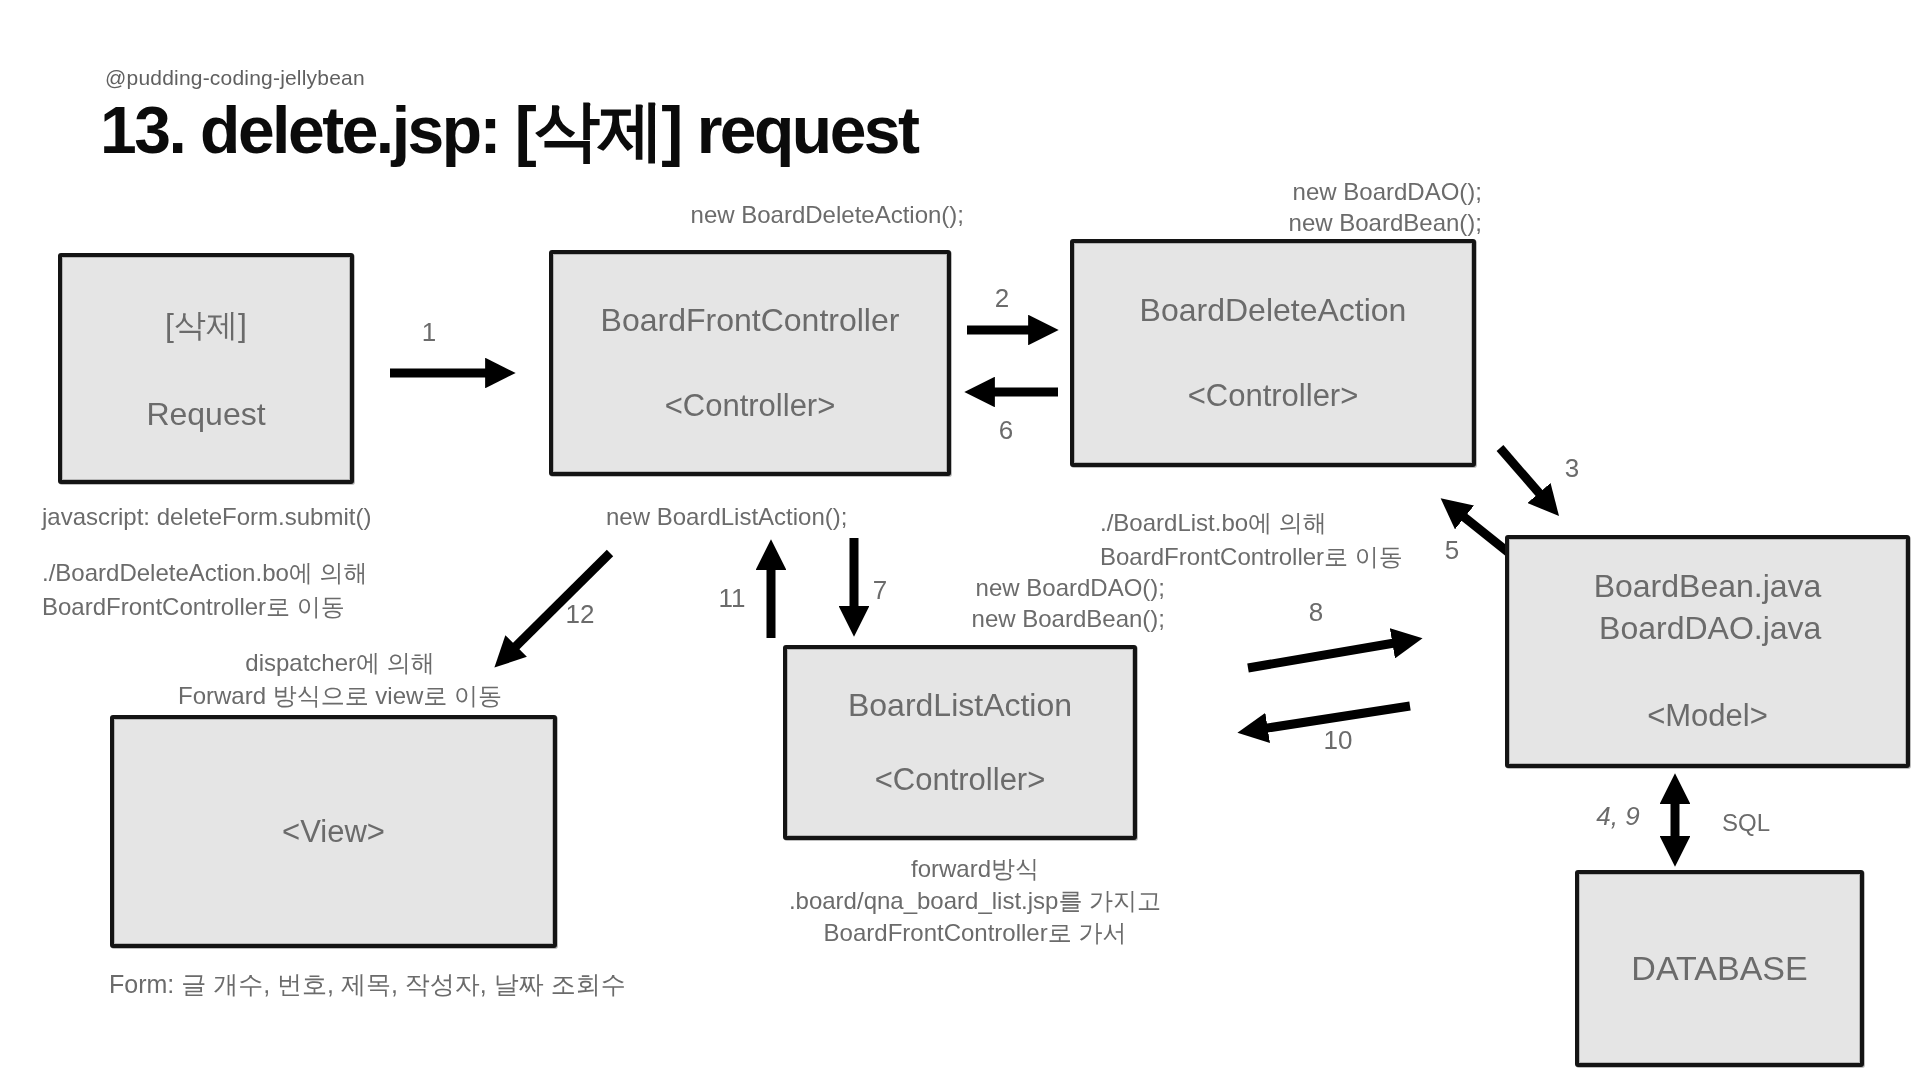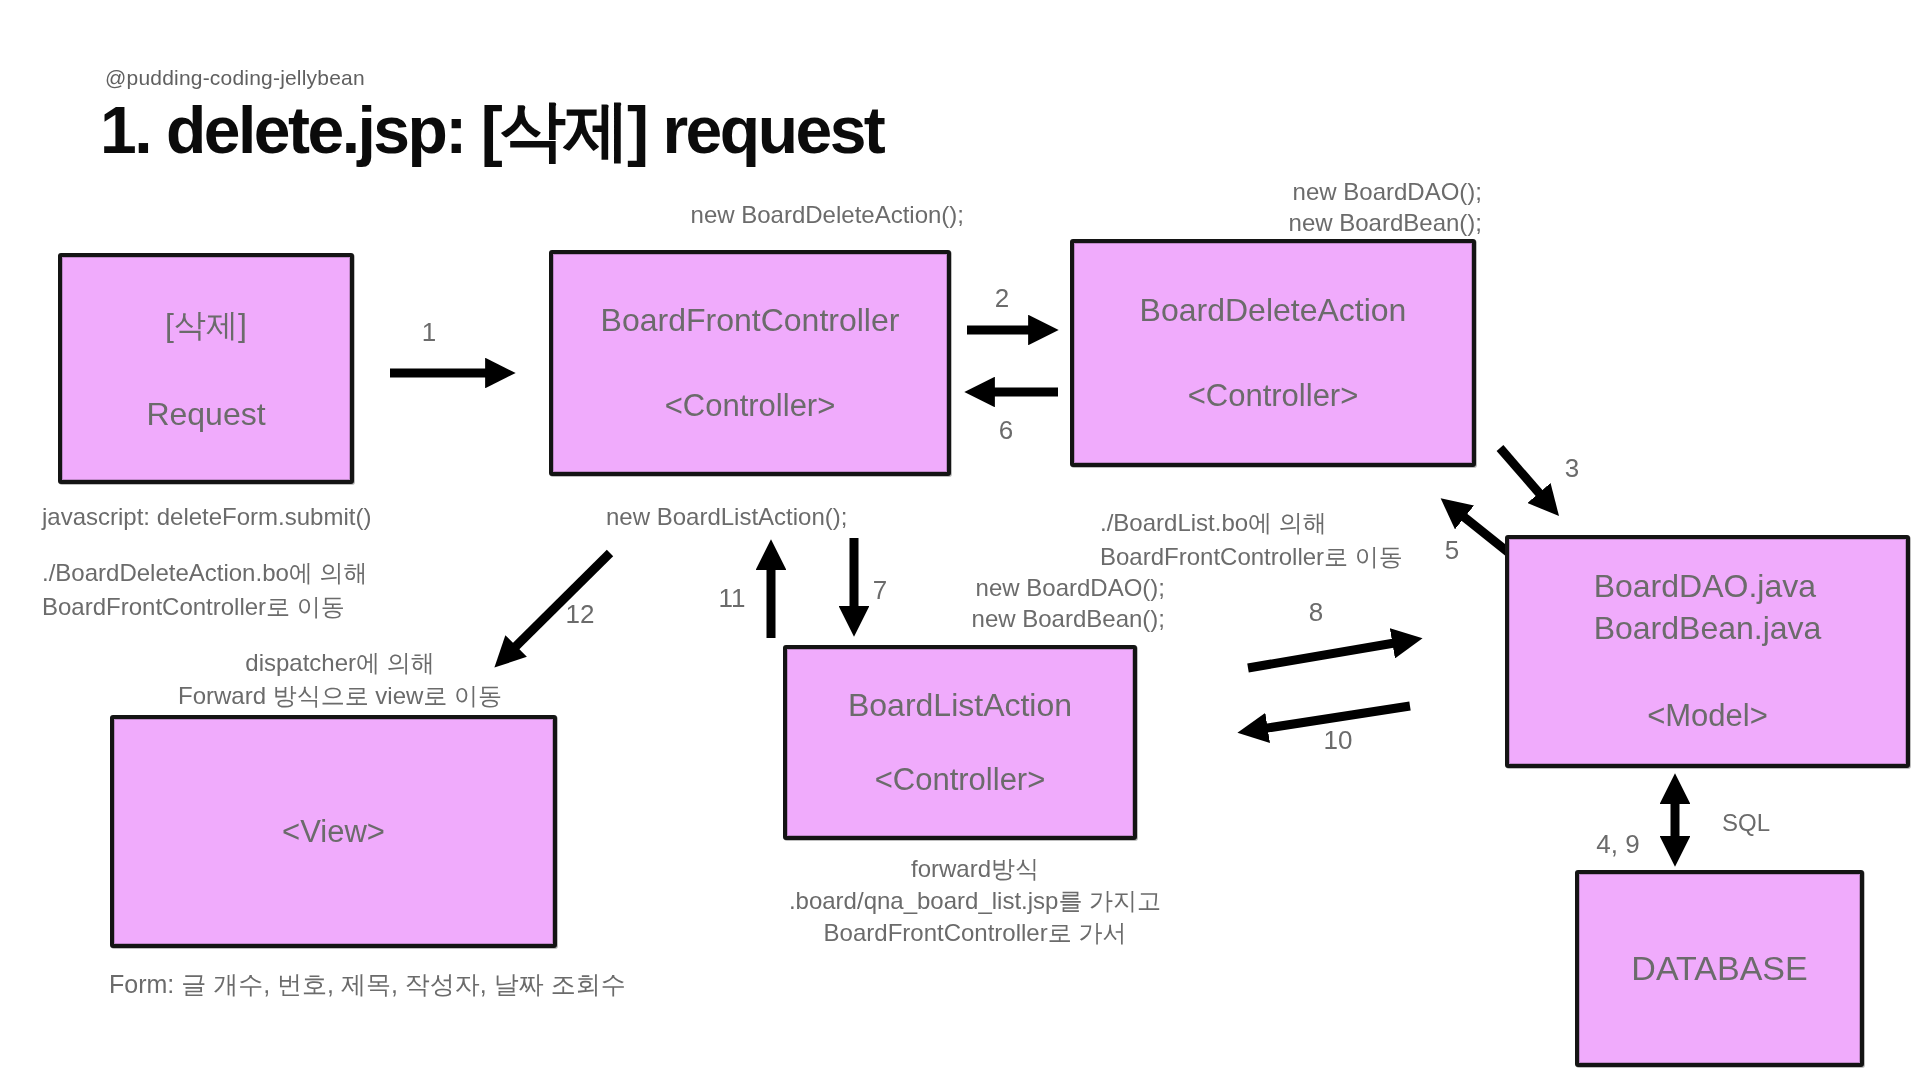--- a/index.html
+++ b/index.html
@@ -18,47 +18,47 @@
     font-size: 66px;
     font-weight: 800;
     color: #0b0b0b;
     letter-spacing: -2.5px;
   }
 
   .box {
     position: absolute;
     border: 4px solid #141414;
     border-radius: 3px;
-    background: #f0abfc;
+    background: #e5e5e5;
     box-shadow: inset 0 0 0 1px rgba(20,20,20,0.22), 1px 1px 0 0 rgba(20,20,20,0.28);
     display: flex;
     flex-direction: column;
     align-items: center;
     justify-content: space-evenly;
-    text-align: left;
+    text-align: right;
   }
   .box .ttl { font-size: 32px; color: #6b6b6b; }
   .box .stereo { font-size: 31px; color: #6b6b6b; }
   .red { color: #ee4023; }
   .blue { color: #1515ee; }
   .model-lines { line-height: 1.32; }
 
   .note { font-size: 24px; color: #6b6b6b; line-height: 34px; white-space: nowrap; }
   .note.center { text-align: center; white-space: normal; }
   .note.right { text-align: right; }
   .step { font-size: 26px; color: #6b6b6b; transform: translate(-50%, -50%); white-space: nowrap; }
 
   svg.arrows { position: absolute; left: 0; top: 0; pointer-events: none; }
   svg.arrows line { stroke: #000000; stroke-width: 9; }
 </style>
 </head>
 <body>
 
 <div class="abs handle" style="left:105px; top:60px;margin-top:6px;">@pudding-coding-jellybean</div>
-<div class="abs big-title" style="left:100px; top:86px;">1. delete.jsp: [삭제] request</div>
+<div class="abs big-title" style="left:100px; top:86px;">13. delete.jsp: [삭제] request</div>
 
 <svg class="arrows" width="1920" height="1080" viewBox="0 0 1920 1080">
   <defs>
     <marker id="ah" viewBox="0 0 10 10" refX="6.5" refY="5" markerWidth="3.4" markerHeight="3.4" orient="auto-start-reverse">
       <path d="M0,0 L10,5 L0,10 Z" fill="#000000"></path>
     </marker>
   </defs>
   <line x1="390" y1="373" x2="505" y2="373" marker-end="url(#ah)"></line>
   <line x1="967" y1="330" x2="1048" y2="330" marker-end="url(#ah)"></line>
   <line x1="1058" y1="392" x2="975" y2="392" marker-end="url(#ah)"></line>
@@ -82,22 +82,22 @@
   <div class="stereo">&lt;Controller&gt;</div>
 </div>
 
 <div class="box" style="left:1070px; top:239px; width:406px; height:228px;">
   <div class="ttl red">BoardDeleteAction</div>
   <div class="stereo">&lt;Controller&gt;</div>
 </div>
 
 <div class="box" style="left:1505px; top:535px; width:405px; height:233px; justify-content:space-between; padding:26px 0 30px 0;">
   <div class="ttl model-lines">
+    <div>BoardBean.java</div>
     <div>BoardDAO.java</div>
-    <div>BoardBean.java</div>
   </div>
   <div class="stereo">&lt;Model&gt;</div>
 </div>
 
 <div class="box" style="left:783px; top:645px; width:354px; height:195px;">
   <div class="ttl red">BoardListAction</div>
   <div class="stereo">&lt;Controller&gt;</div>
 </div>
 
 <div class="box" style="left:110px; top:715px; width:447px; height:233px;">
@@ -147,20 +147,20 @@
 
 <div class="abs note" style="left:109px; top:968px; font-size:25px; line-height:33px;">
   <div>Form: 글 개수, 번호, 제목, 작성자, 날짜 조회수</div>
 </div>
 
 <div class="abs note" style="left:1722px; top:806px;">SQL</div>
 
 <div class="abs step" style="left:429px; top:332px;">1</div>
 <div class="abs step" style="left:1002px; top:298px;">2</div>
 <div class="abs step" style="left:1572px; top:468px;">3</div>
-<div class="abs step" style="left:1618px; top:844px;">4, 9</div>
+<div class="abs step" style="left:1618px; top:816px;font-style:italic;">4, 9</div>
 <div class="abs step" style="left:1452px; top:550px;">5</div>
 <div class="abs step" style="left:1006px; top:430px;">6</div>
 <div class="abs step" style="left:880px; top:590px;">7</div>
 <div class="abs step" style="left:1316px; top:612px;">8</div>
 <div class="abs step" style="left:1338px; top:740px;">10</div>
 <div class="abs step" style="left:732px; top:598px;">11</div>
 <div class="abs step" style="left:580px; top:614px;">12</div>
 
 </body></html>

